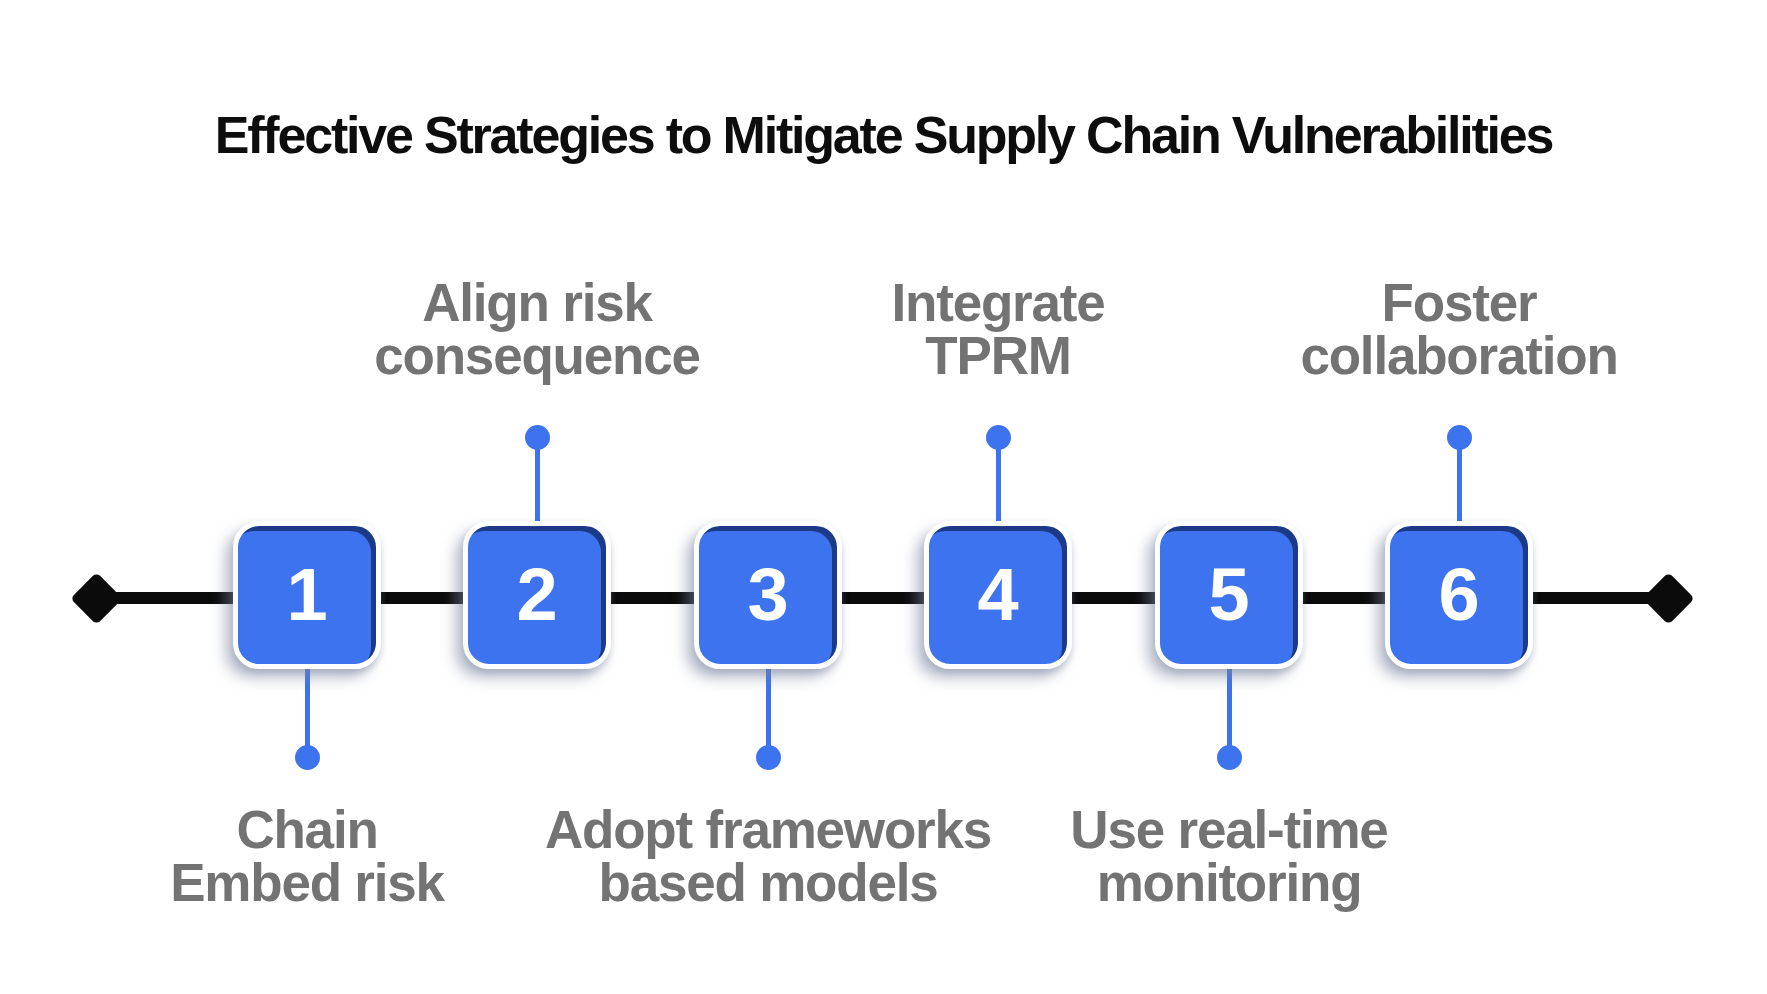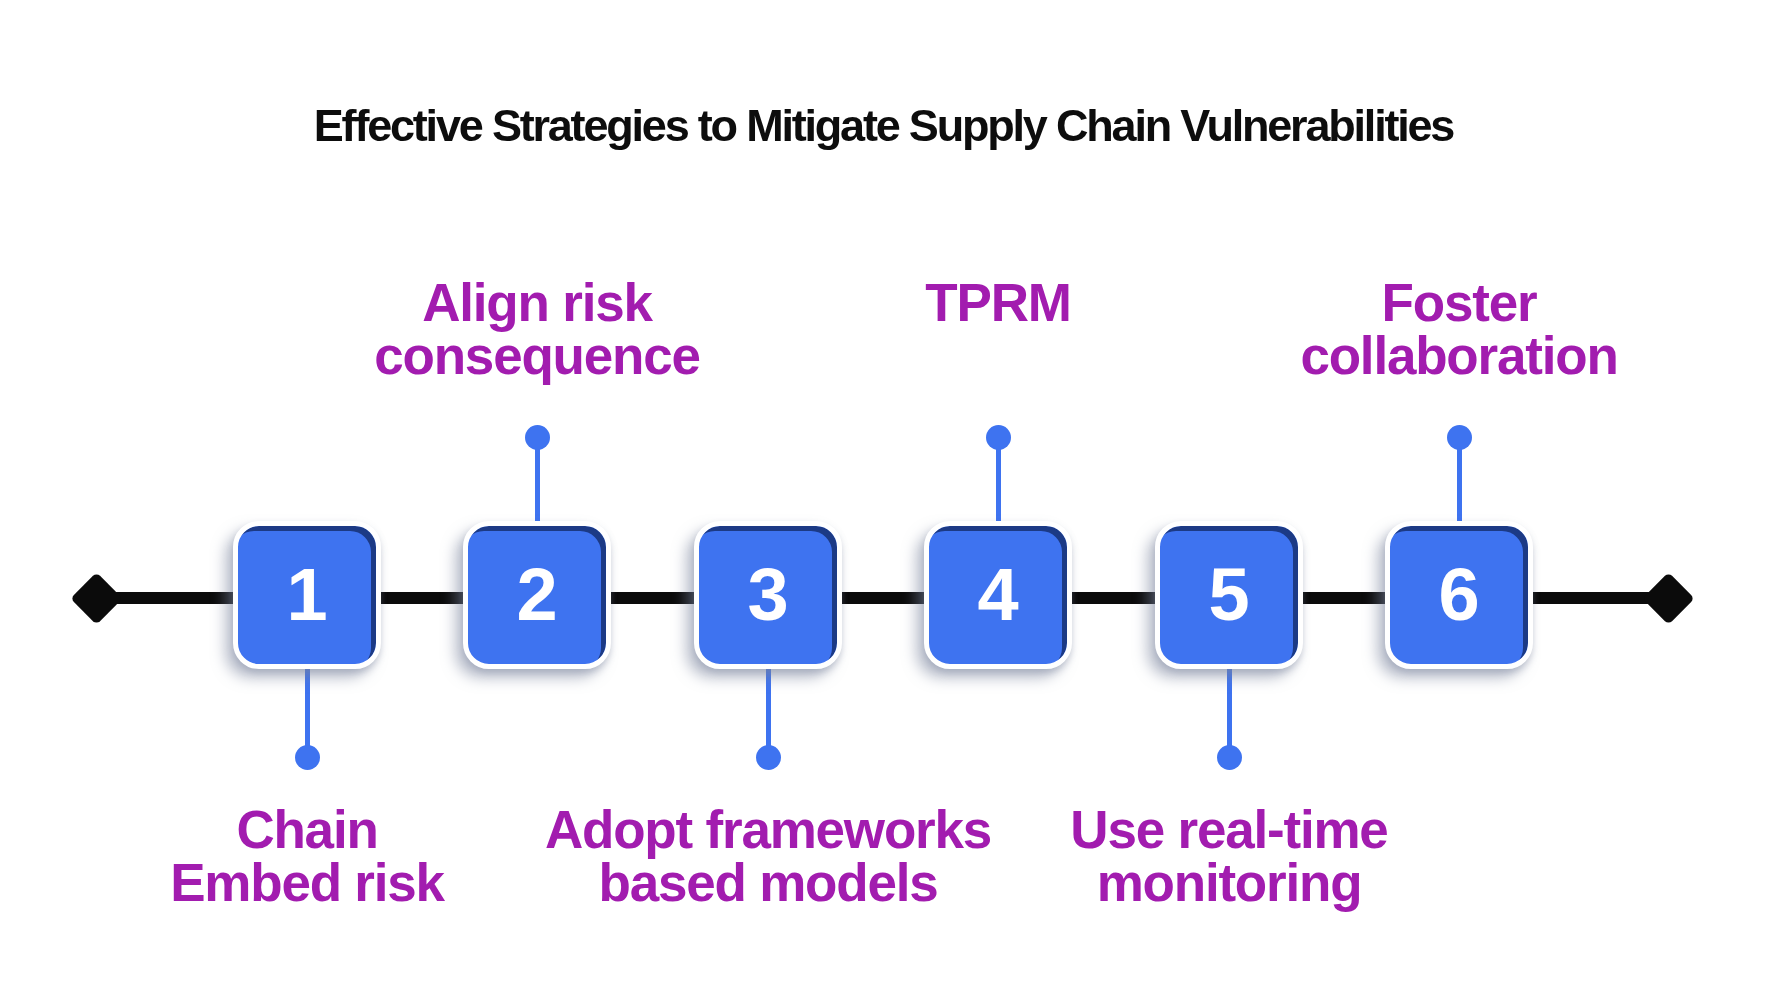--- a/index.html
+++ b/index.html
@@ -12,21 +12,21 @@
     font-family: "Liberation Sans", "DejaVu Sans", sans-serif;
     color: var(--text, #111);
   }
 
   .title {
     position: absolute;
     top: 70px;
     left: 0;
     width: 100%;
     text-align: center;
-    font-size: 45px;
+    font-size: 52px;
     font-weight: 700;
     letter-spacing: -2.2px;
     white-space: nowrap;
     color: #0d0d0d;
   }
 
   
   .tl-line {
     position: absolute;
     left: 96px;
@@ -103,21 +103,21 @@
 
   .label {
     position: absolute;
     left: -240px;
     width: 480px;
     text-align: center;
     font-size: 53px;
     font-weight: 700;
     line-height: 53px;
     letter-spacing: -1.2px;
-    color: #a21caf;
+    color: #737373;
   }
   .step.above .label { top: 276px; }
   .step.below .label { top: 803px; }
   .label div { white-space: nowrap; }
 </style>
 </head>
 <body>
 
 <div id="canvas">
 
@@ -163,20 +163,21 @@
     </div>
   </div>
 
   <div class="step above" style="left:998px">
     <div class="box">
       <span class="num">4</span>
     </div>
     <div class="conn"></div>
     <div class="dot"></div>
     <div class="label">
+      <div>Integrate</div>
       <div>TPRM</div>
     </div>
   </div>
 
   <div class="step below" style="left:1229px">
     <div class="box">
       <span class="num">5</span>
     </div>
     <div class="conn"></div>
     <div class="dot"></div>

